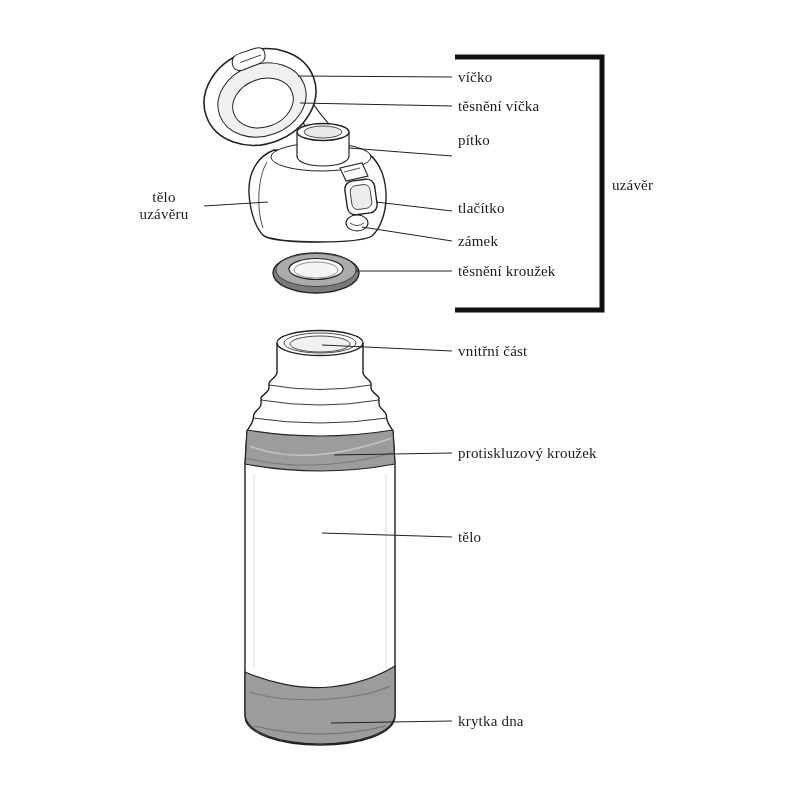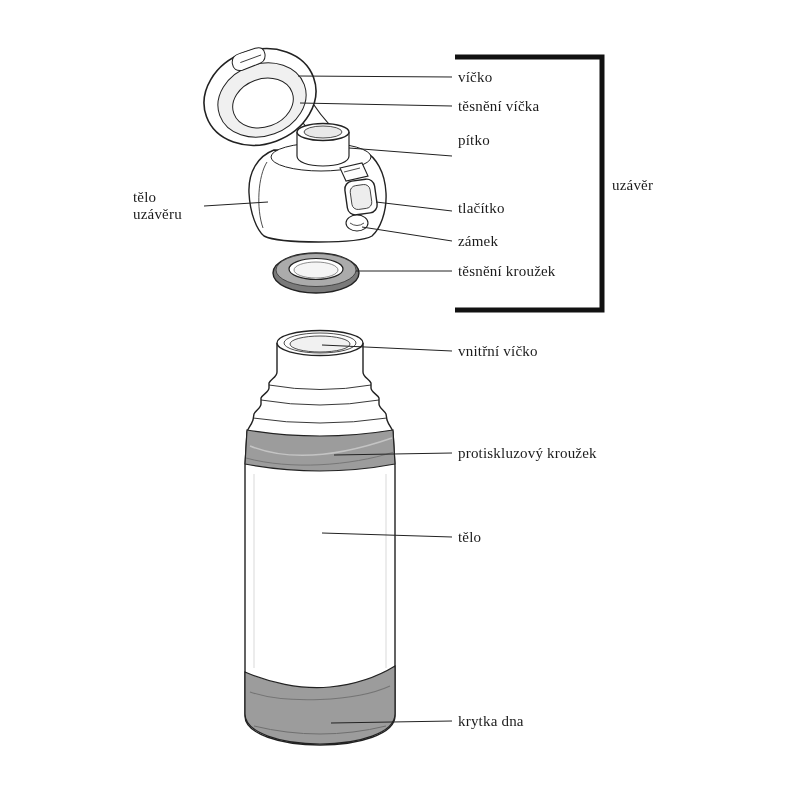--- a/index.html
+++ b/index.html
@@ -1,18 +1,18 @@
 <!DOCTYPE html>
 <html><head>
 <meta charset="utf-8">
 <style>
   * { margin: 0; padding: 0; box-sizing: border-box; }
   html, body { width: 800px; height: 800px; background: #ffffff; }
   body { font-family: "Liberation Serif", serif; color: #1b1b1b; }
-  .stage { position: relative; width: 800px; height: 800px; background: #fff; overflow: hidden; }
+  .stage { position: relative; width: 800px; height: 800px; background: #fff; overflow: hidden; text-align: center; }
   .stage > svg { position: absolute; left: 0; top: 0; }
   .label {
     position: absolute;
     font-size: 15px;
     line-height: 18px;
     color: #1b1b1b;
     white-space: nowrap;
     letter-spacing: 0.2px;
   }
   .label.wrap { white-space: normal; width: 62px; line-height: 17px; }
@@ -142,18 +142,18 @@
   </svg>
 
   <div class="label" style="left:458px; top:68px">víčko</div>
   <div class="label" style="left:458px; top:97px">těsnění víčka</div>
   <div class="label" style="left:458px; top:131px">pítko</div>
   <div class="label wrap" style="left:133px; top:189px">tělo uzávěru</div>
   <div class="label" style="left:458px; top:199px">tlačítko</div>
   <div class="label" style="left:458px; top:232px">zámek</div>
   <div class="label" style="left:458px; top:262px">těsnění kroužek</div>
   <div class="label" style="left:612px; top:176px">uzávěr</div>
-  <div class="label" style="left:458px; top:342px">vnitřní víčko</div>
+  <div class="label" style="left:458px; top:342px">vnitřní část</div>
   <div class="label" style="left:458px; top:444px">protiskluzový kroužek</div>
   <div class="label" style="left:458px; top:528px">tělo</div>
   <div class="label" style="left:458px; top:712px">krytka dna</div>
 
 </div>
 
 </body></html>

